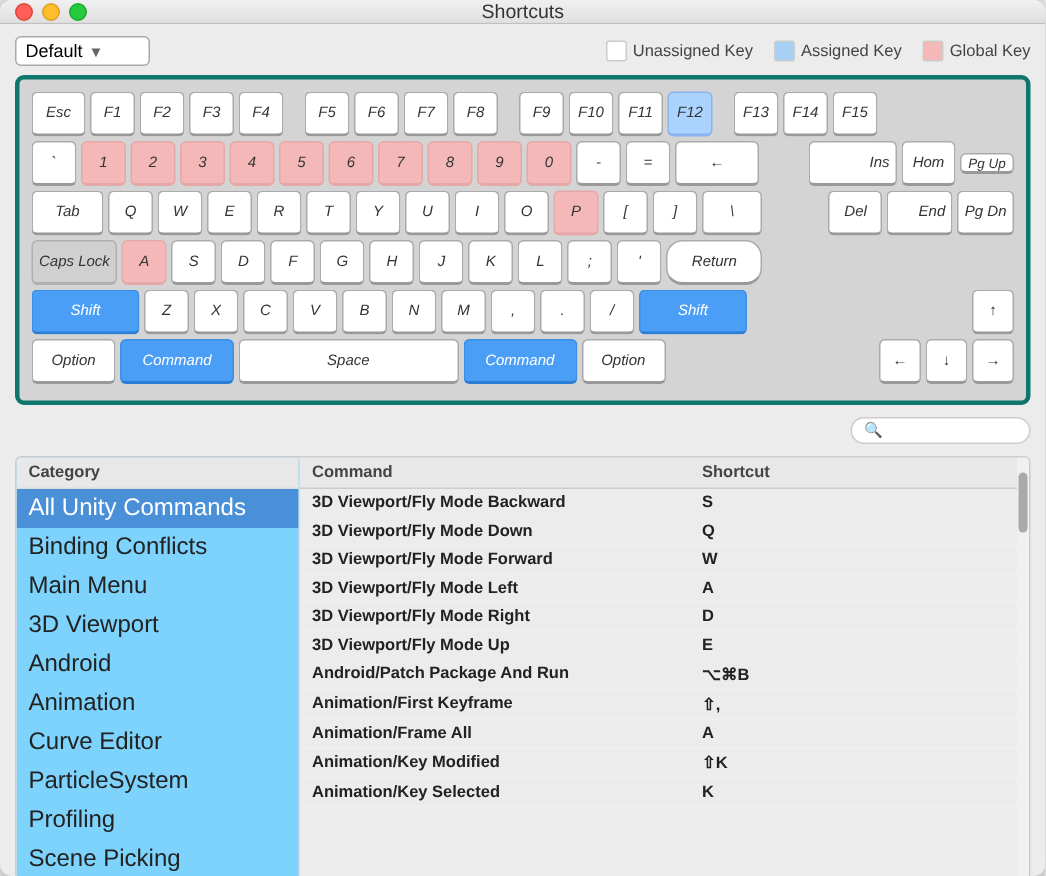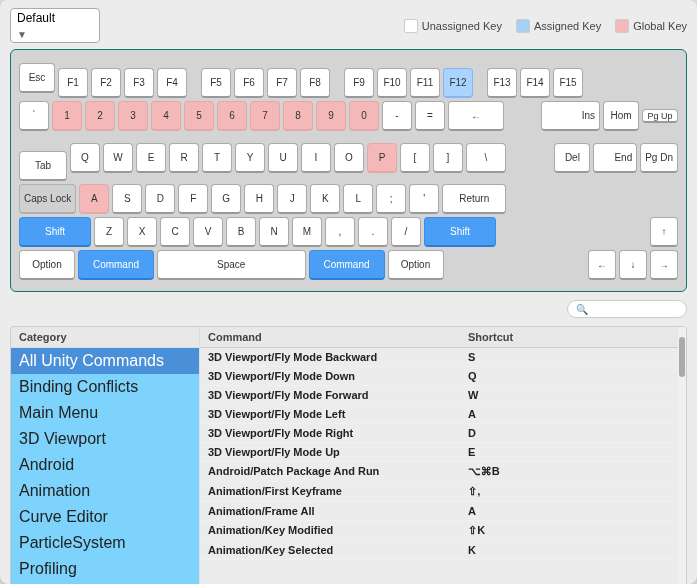--- a/index.html
+++ b/index.html
@@ -62,25 +62,24 @@
       align-items: center;
       gap: 10px;
     }
     .dropdown {
       background: white;
       border: 1px solid #aaa;
       border-radius: 4px;
       padding: 2px 6px;
       font-size: 12px;
       display: flex;
-      align-items: flex-start;
+      align-items: flex-end;
       gap: 4px;
       cursor: pointer;
       width: 90px;
-      flex-direction: column;
     }
     .dropdown-arrow { color: #666; font-size: 10px; }
     .legend {
       display: flex;
       align-items: center;
       gap: 14px;
       margin-left: auto;
     }
     .legend-item {
       display: flex;
@@ -97,21 +96,22 @@
     }
     .legend-unassigned { background: white; }
     .legend-assigned { background: #a8d0f5; }
     .legend-global { background: #f5b8b8; }
 
     
     .keyboard {
       background: #d4d4d4;
       border-radius: 6px;
       padding: 8px;
-      border: 1px solid #0f766e;
+      border: 3px solid #0f766e;
+      font-style: italic;
     }
     .kb-row {
       display: flex;
       gap: 3px;
       margin-bottom: 3px;
       align-items: center;
     }
     .key {
       background: white;
       border: 1px solid #aaa;
@@ -141,24 +141,24 @@
     }
     .key.highlight-blue {
       background: #aad4ff;
       border-color: #8ab4ef;
     }
     .key.gray {
       background: #d0d0d0;
       border-color: #b0b0b0;
     }
     .key-esc { min-width: 36px; }
-    .key-f { min-width: 30px; margin-top: 10px; }
-    .key-tab { min-width: 48px; margin-top: 17px; }
+    .key-f { min-width: 30px; }
+    .key-tab { min-width: 48px; }
     .key-caps { min-width: 56px; }
-    .key-return { min-width: 64px; }
+    .key-return { min-width: 64px; border-radius: 11px; }
     .key-shift-l { min-width: 72px; }
     .key-shift-r { min-width: 72px; }
     .key-option { min-width: 56px; }
     .key-command { min-width: 76px; }
     .key-space { flex: 1; }
     .key-backspace { min-width: 56px; }
     .key-backslash { min-width: 40px; }
     .key-del { min-width: 36px; }
     .key-end { min-width: 36px; padding-left: 20px; }
     .key-pgup { min-width: 36px; height: 14px; font-size: 9px; }
@@ -276,20 +276,28 @@
       height: 40px;
       background: #aaa;
       border-radius: 3px;
     }
   </style>
 </head>
 <body>
 
 <div class="window">
 
+  <div class="titlebar">
+    <div class="traffic-lights">
+      <div class="traffic-light tl-red"></div>
+      <div class="traffic-light tl-yellow"></div>
+      <div class="traffic-light tl-green"></div>
+    </div>
+    <span class="title">Shortcuts</span>
+  </div>
 
   <div class="content">
 
     <div class="toolbar">
       <div class="dropdown">
         <span>Default</span>
         <span class="dropdown-arrow">▼</span>
       </div>
       <div class="legend">
         <div class="legend-item">

